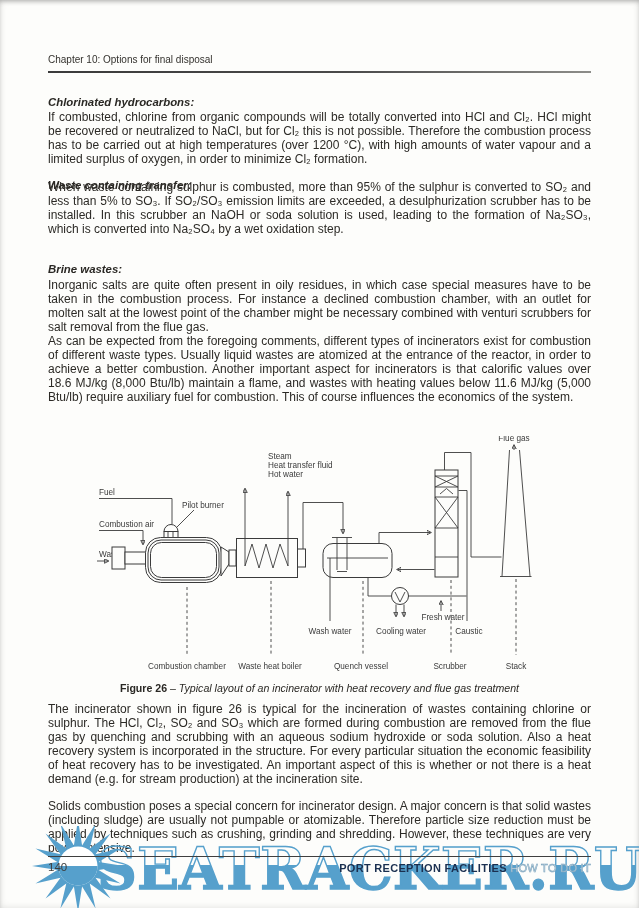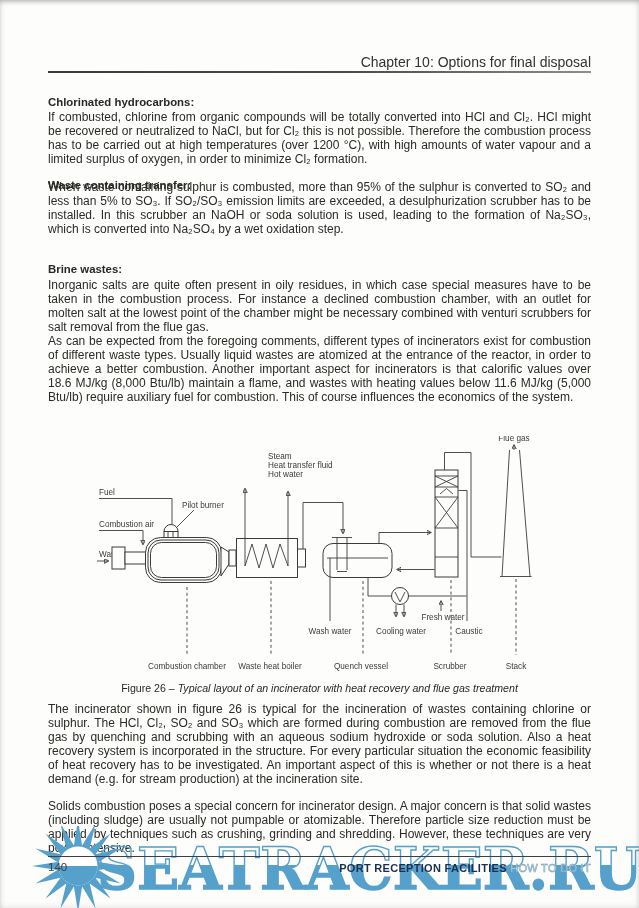--- a/index.html
+++ b/index.html
@@ -4,27 +4,27 @@
 <style>
   html,body{margin:0;padding:0;background:#9a9a96;}
   .page{
     position:relative;width:639px;height:908px;margin:0 auto;
     background:#fdfdfb;overflow:hidden;
     font-family:"Liberation Sans","DejaVu Sans",sans-serif;
     color:#2c2a26;
     box-shadow:inset 0 3px 5px -2px rgba(0,0,0,.28), inset 0 0 7px rgba(0,0,0,.12);
   }
   .abs{position:absolute;}
-  .running-head{left:48px;top:54px;width:543px;font-size:14px;color:#34322e;text-align:right;}
+  .running-head{left:48px;top:54px;width:543px;font-size:10px;color:#34322e;}
   .head-rule{left:48px;top:71px;width:543px;height:1.5px;
     background:linear-gradient(to right,#3b3b3b 0%,#4a4a4a 55%,#8d8d89 100%);}
   .tx{left:48px;width:543px;font-size:12px;line-height:14px;text-align:justify;}
-  .sec-h{left:48px;width:543px;font-size:11.4px;font-weight:bold;color:#2a2824;}
+  .sec-h{left:48px;width:543px;font-size:11.4px;font-weight:bold;font-style:italic;color:#2a2824;}
   .caption{left:48px;top:682px;width:543px;text-align:center;font-size:10.6px;color:#2a2824;}
-  .caption .cap-b{font-weight:normal;}
+  .caption .cap-b{font-weight:bold;}
   .caption .cap-i{font-style:italic;text-align:right;}
   .diagram{left:48px;top:436px;}
   .diagram text{font-size:8.2px;fill:#3a3a3a;}
   .diagram .tm{text-anchor:middle;}
   .diagram line,.diagram path,.diagram polyline,.diagram rect,.diagram circle,.diagram polygon{
     stroke:#3b3b3b;stroke-width:1;fill:none;}
   .diagram .thin{stroke-width:0.9;}
   .diagram .dash{stroke-dasharray:3,2.8;stroke-width:0.9;}
   .diagram .wfill{fill:#fdfdfb;}
   .footer-rule{left:48px;top:856px;width:543px;height:1.2px;background:#3f3f3f;z-index:12;}

